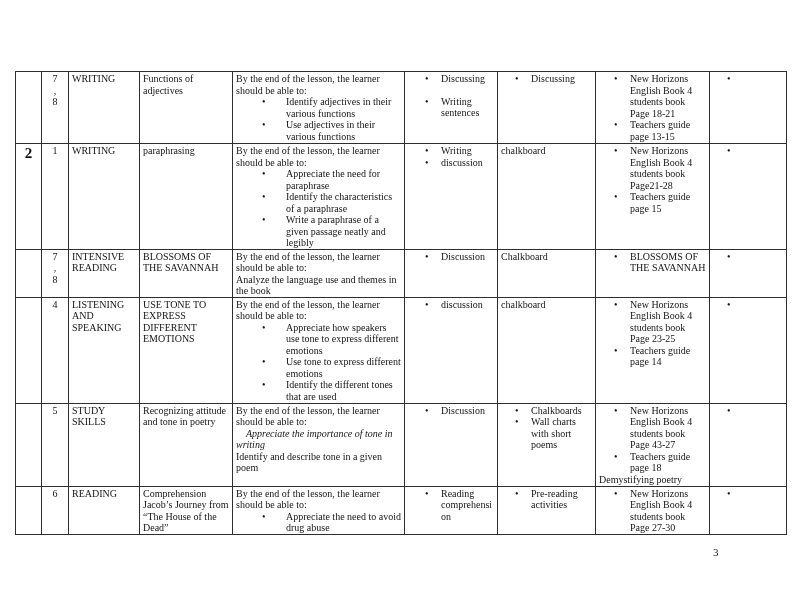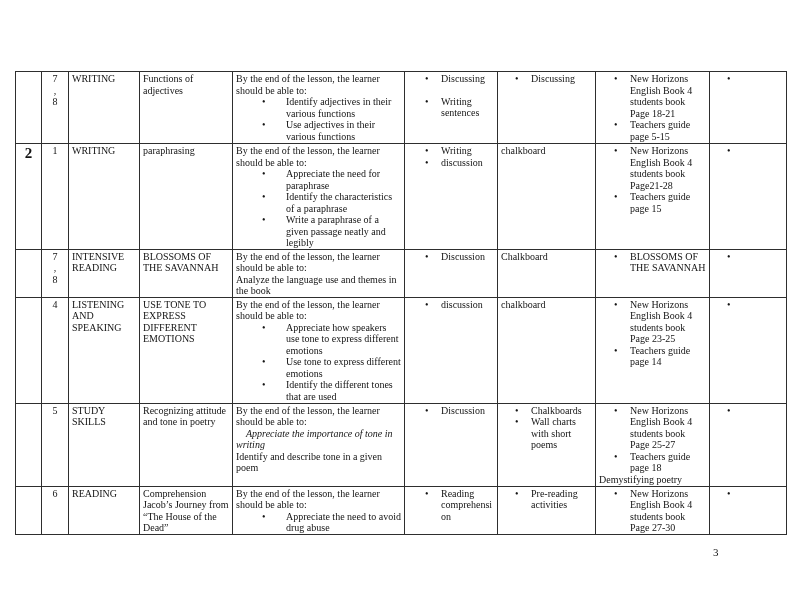--- a/index.html
+++ b/index.html
@@ -92,21 +92,21 @@
               <span class="txt">Discussing</span>
             </div>
           </td>
           <td class="col-references">
             <div class="item bullet">
               <span class="dot">•</span>
               <span class="txt">New Horizons English Book 4 students book Page 18-21</span>
             </div>
             <div class="item bullet">
               <span class="dot">•</span>
-              <span class="txt">Teachers guide page 5-15</span>
+              <span class="txt">Teachers guide page 13-15</span>
             </div>
           </td>
           <td class="col-remarks">
             <div class="item bullet">
               <span class="dot">•</span>
               <span class="txt"></span>
             </div>
           </td>
         </tr>
         <tr style="height: 105px;">
@@ -286,21 +286,21 @@
               <span class="txt">Chalkboards</span>
             </div>
             <div class="item bullet">
               <span class="dot">•</span>
               <span class="txt">Wall charts with short poems</span>
             </div>
           </td>
           <td class="col-references">
             <div class="item bullet">
               <span class="dot">•</span>
-              <span class="txt">New Horizons English Book 4 students book Page 25-27</span>
+              <span class="txt">New Horizons English Book 4 students book Page 43-27</span>
             </div>
             <div class="item bullet">
               <span class="dot">•</span>
               <span class="txt">Teachers guide page 18</span>
             </div>
             <div class="item plain">Demystifying poetry</div>
           </td>
           <td class="col-remarks">
             <div class="item bullet">
               <span class="dot">•</span>

